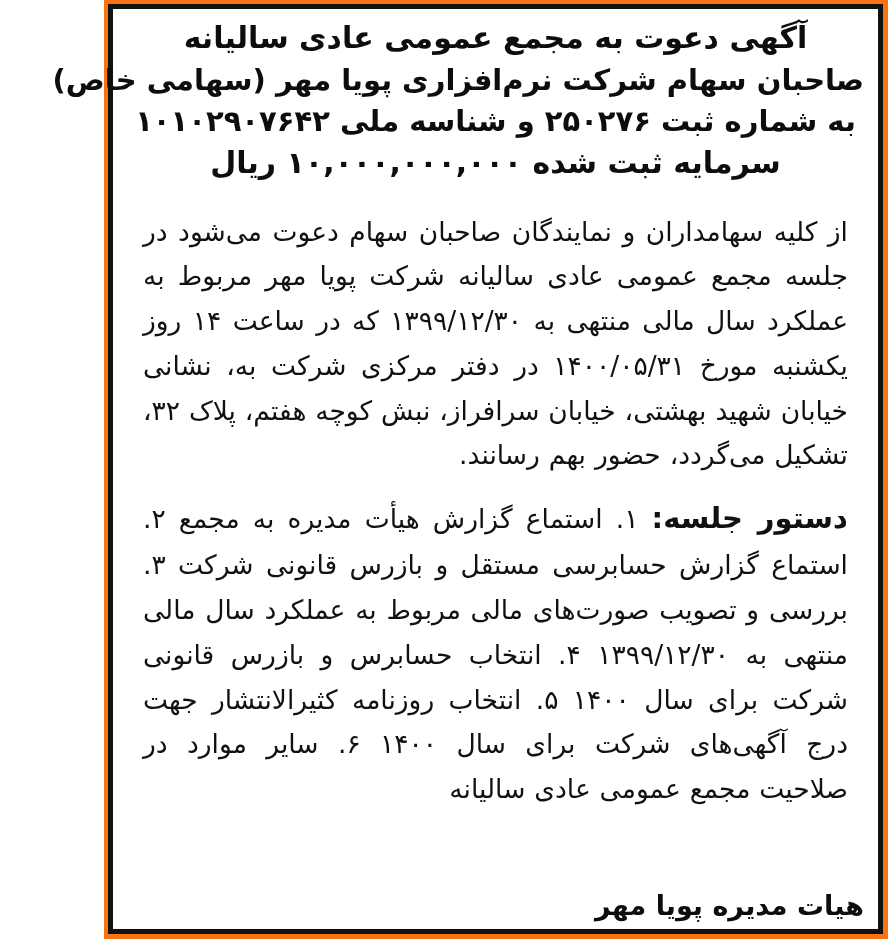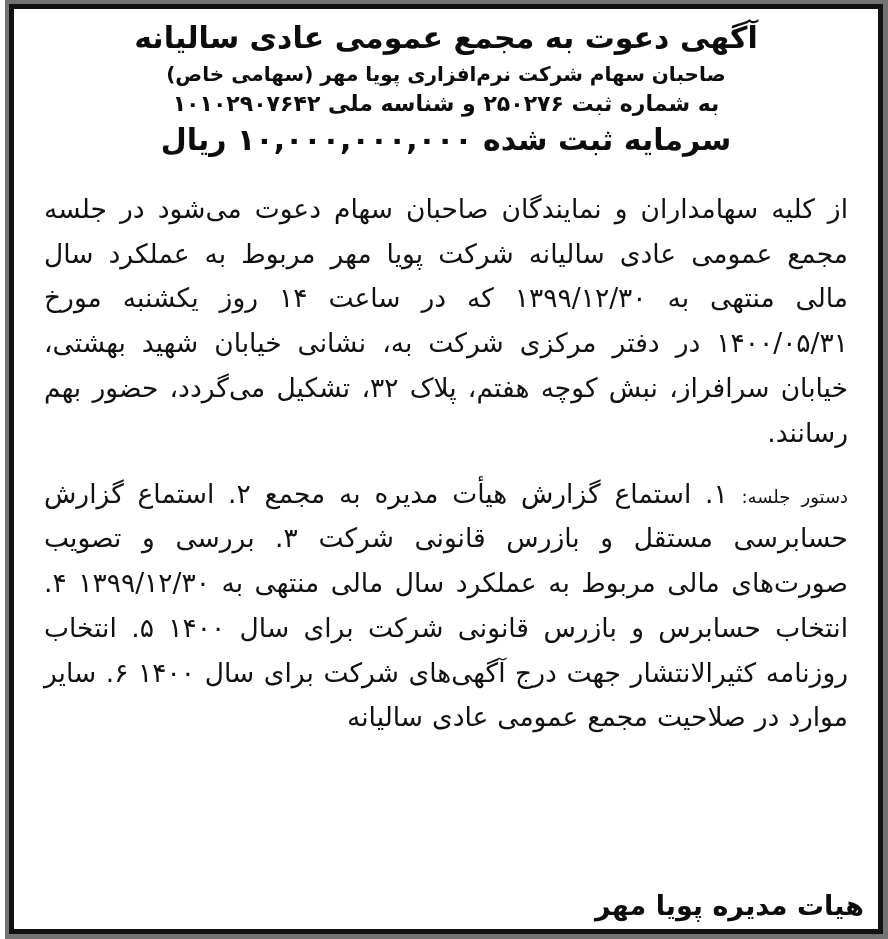--- a/index.html
+++ b/index.html
@@ -11,24 +11,24 @@
   body {
     width: 888px;
     height: 939px;
     overflow: hidden;
     font-family: "DejaVu Sans", "Liberation Sans", sans-serif;
     color: #111111;
   }
 
   .page {
     position: relative;
-    width: 883px;
+    width: 784px;
     height: 939px;
     box-sizing: border-box;
-    background: #737373;
+    background: #f97316;
     padding: 4px 5px 5px 4px;
   }
 
   .frame {
     box-sizing: border-box;
     width: 100%;
     height: 100%;
     border: 5px solid #111111;
     background: #ffffff;
     padding: 6px 14px 6px 14px;
@@ -44,22 +44,22 @@
     line-height: 1.42;
     letter-spacing: -0.2px;
     padding-top: 2px;
     color: #0d0d0d;
   }
   .heading .hline {
     display: block;
     white-space: nowrap;
   }
   .heading .hline.l1 { font-size: 30px; }
-  .heading .hline.l2 { font-size: 20px; }
-  .heading .hline.l3 { font-size: 22px; }
+  .heading .hline.l2 { font-size: 29px; }
+  .heading .hline.l3 { font-size: 29px; }
   .heading .hline.l4 { font-size: 30px; }
 
   
   .body-block {
     margin-top: 9px;
     font-size: 26.5px;
     line-height: 1.69;
     text-align: justify;
     text-align-last: right;
     word-spacing: 0.5px;
@@ -70,22 +70,22 @@
   .para-invite {
     text-align: justify;
     text-align-last: right;
   }
   .para-agenda {
     margin-top: 7px !important;
     text-align: justify;
     text-align-last: right;
   }
   .agenda-label {
-    font-weight: normal;
-    font-size: 18px;
+    font-weight: bold;
+    font-size: 29px;
   }
 
   
   .signature-row {
     margin-top: 6px;
     display: flex;
     justify-content: flex-start;
   }
   .signature {
     font-weight: bold;

